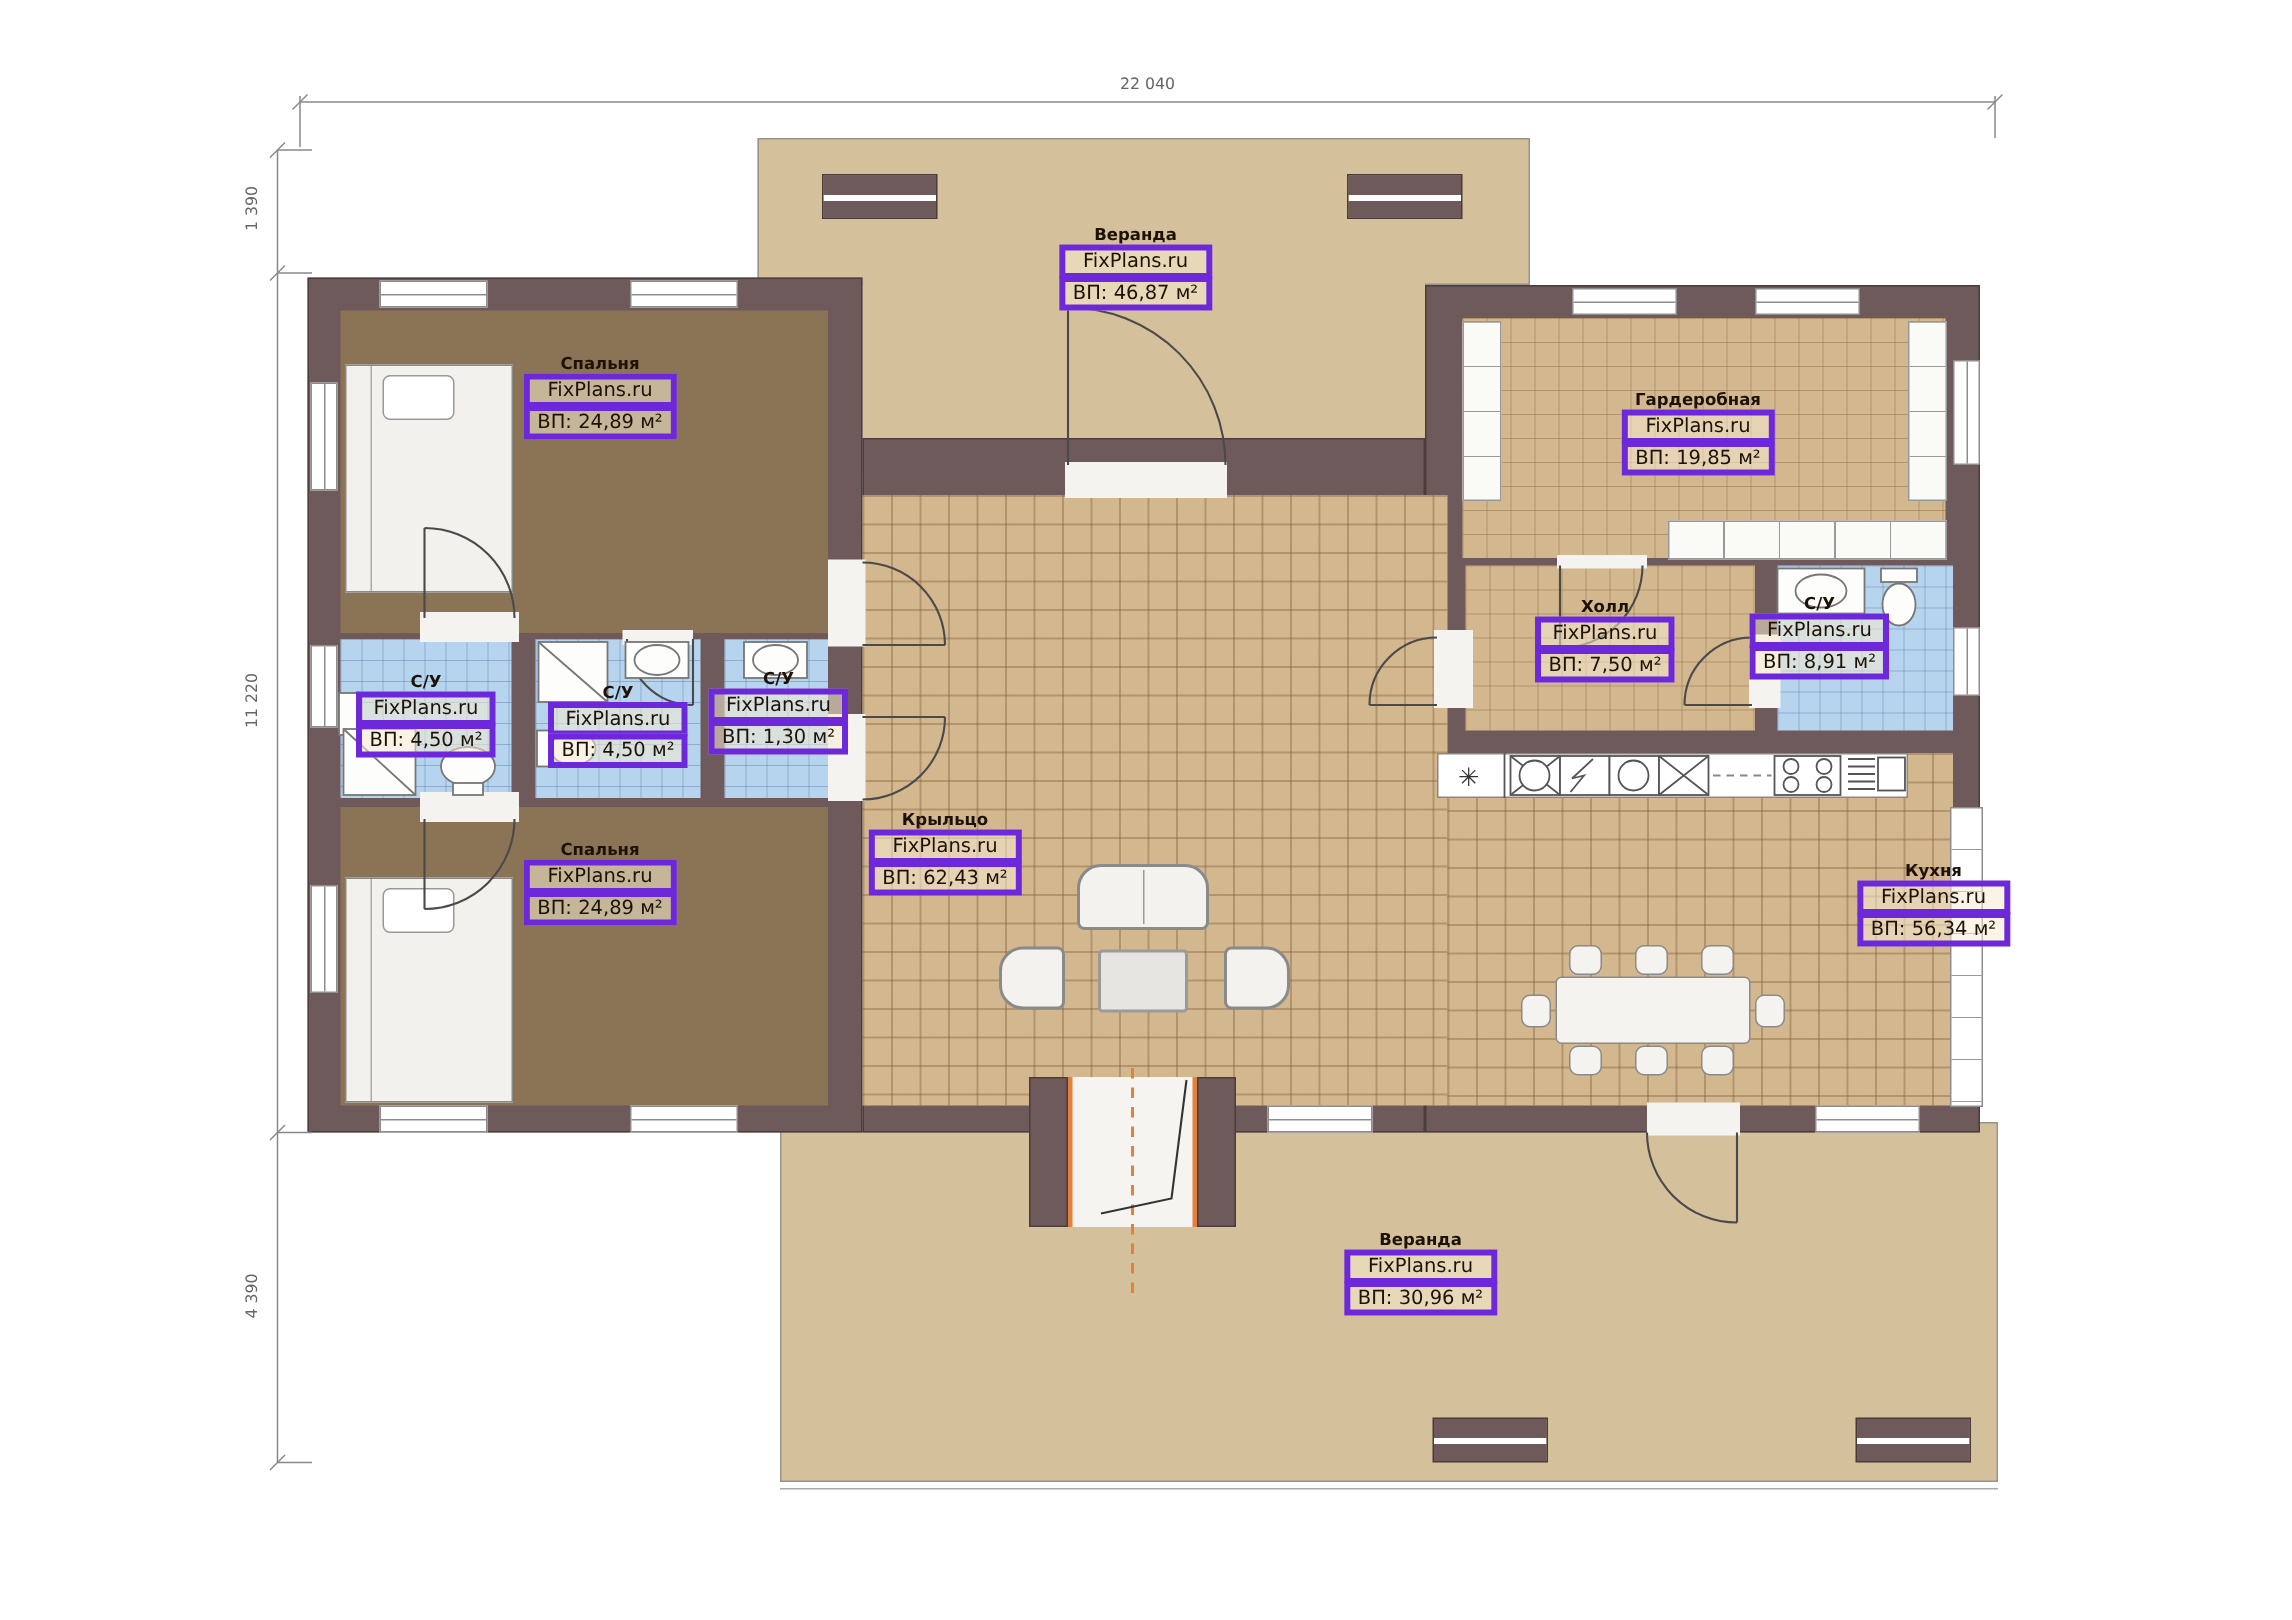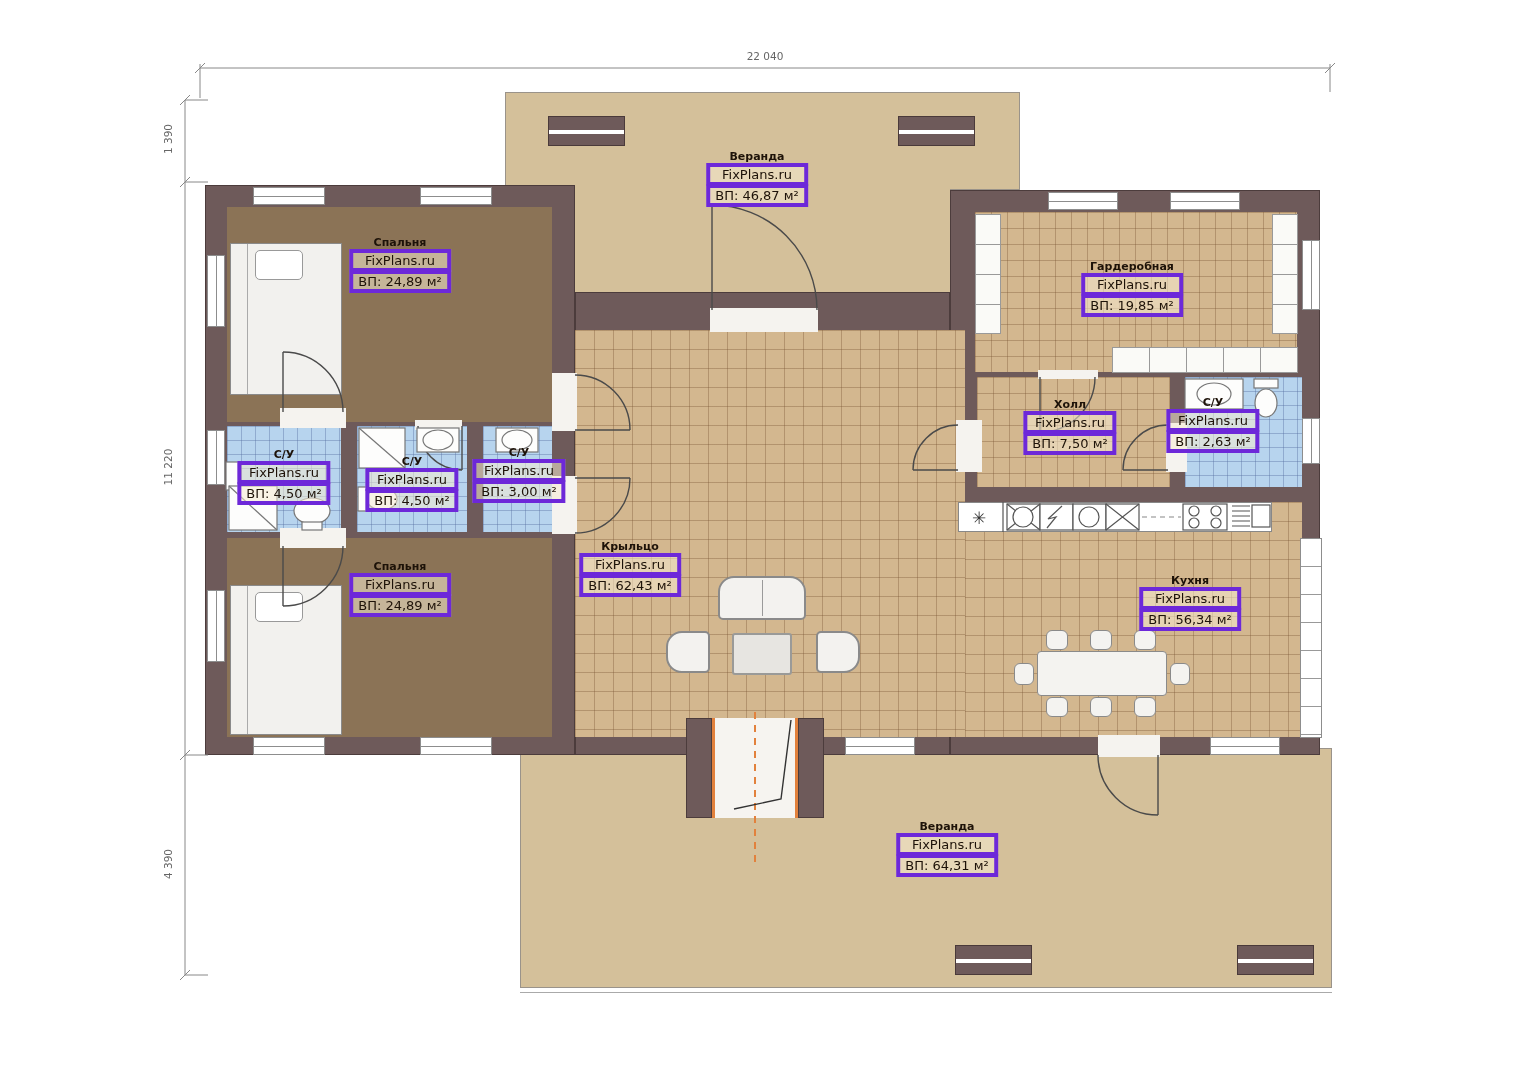--- a/index.html
+++ b/index.html
@@ -262,51 +262,51 @@
     <div class="rl-box">ВП: 19,85 м²</div>
   </div>
   <div class="room-label" style="left:1070px;top:398px;">
     <div class="rl-name">Холл</div>
     <div class="rl-box">FixPlans.ru</div>
     <div class="rl-box">ВП: 7,50 м²</div>
   </div>
   <div class="room-label" style="left:1213px;top:396px;">
     <div class="rl-name">С/У</div>
     <div class="rl-box">FixPlans.ru</div>
-    <div class="rl-box">ВП: 2,63 м²</div>
+    <div class="rl-box">ВП: 8,91 м²</div>
   </div>
   <div class="room-label" style="left:284px;top:448px;">
     <div class="rl-name">С/У</div>
     <div class="rl-box">FixPlans.ru</div>
     <div class="rl-box">ВП: 4,50 м²</div>
   </div>
   <div class="room-label" style="left:412px;top:455px;">
     <div class="rl-name">С/У</div>
     <div class="rl-box">FixPlans.ru</div>
     <div class="rl-box">ВП: 4,50 м²</div>
   </div>
   <div class="room-label" style="left:519px;top:446px;">
     <div class="rl-name">С/У</div>
     <div class="rl-box">FixPlans.ru</div>
-    <div class="rl-box">ВП: 3,00 м²</div>
+    <div class="rl-box">ВП: 1,30 м²</div>
   </div>
   <div class="room-label" style="left:400px;top:560px;">
     <div class="rl-name">Спальня</div>
     <div class="rl-box">FixPlans.ru</div>
     <div class="rl-box">ВП: 24,89 м²</div>
   </div>
   <div class="room-label" style="left:630px;top:540px;">
     <div class="rl-name">Крыльцо</div>
     <div class="rl-box">FixPlans.ru</div>
     <div class="rl-box">ВП: 62,43 м²</div>
   </div>
-  <div class="room-label" style="left:1190px;top:574px;">
+  <div class="room-label" style="left:1289px;top:574px;">
     <div class="rl-name">Кухня</div>
     <div class="rl-box">FixPlans.ru</div>
     <div class="rl-box">ВП: 56,34 м²</div>
   </div>
   <div class="room-label" style="left:947px;top:820px;">
     <div class="rl-name">Веранда</div>
     <div class="rl-box">FixPlans.ru</div>
-    <div class="rl-box">ВП: 64,31 м²</div>
+    <div class="rl-box">ВП: 30,96 м²</div>
   </div>
 
 </div>
 
 </body></html>

